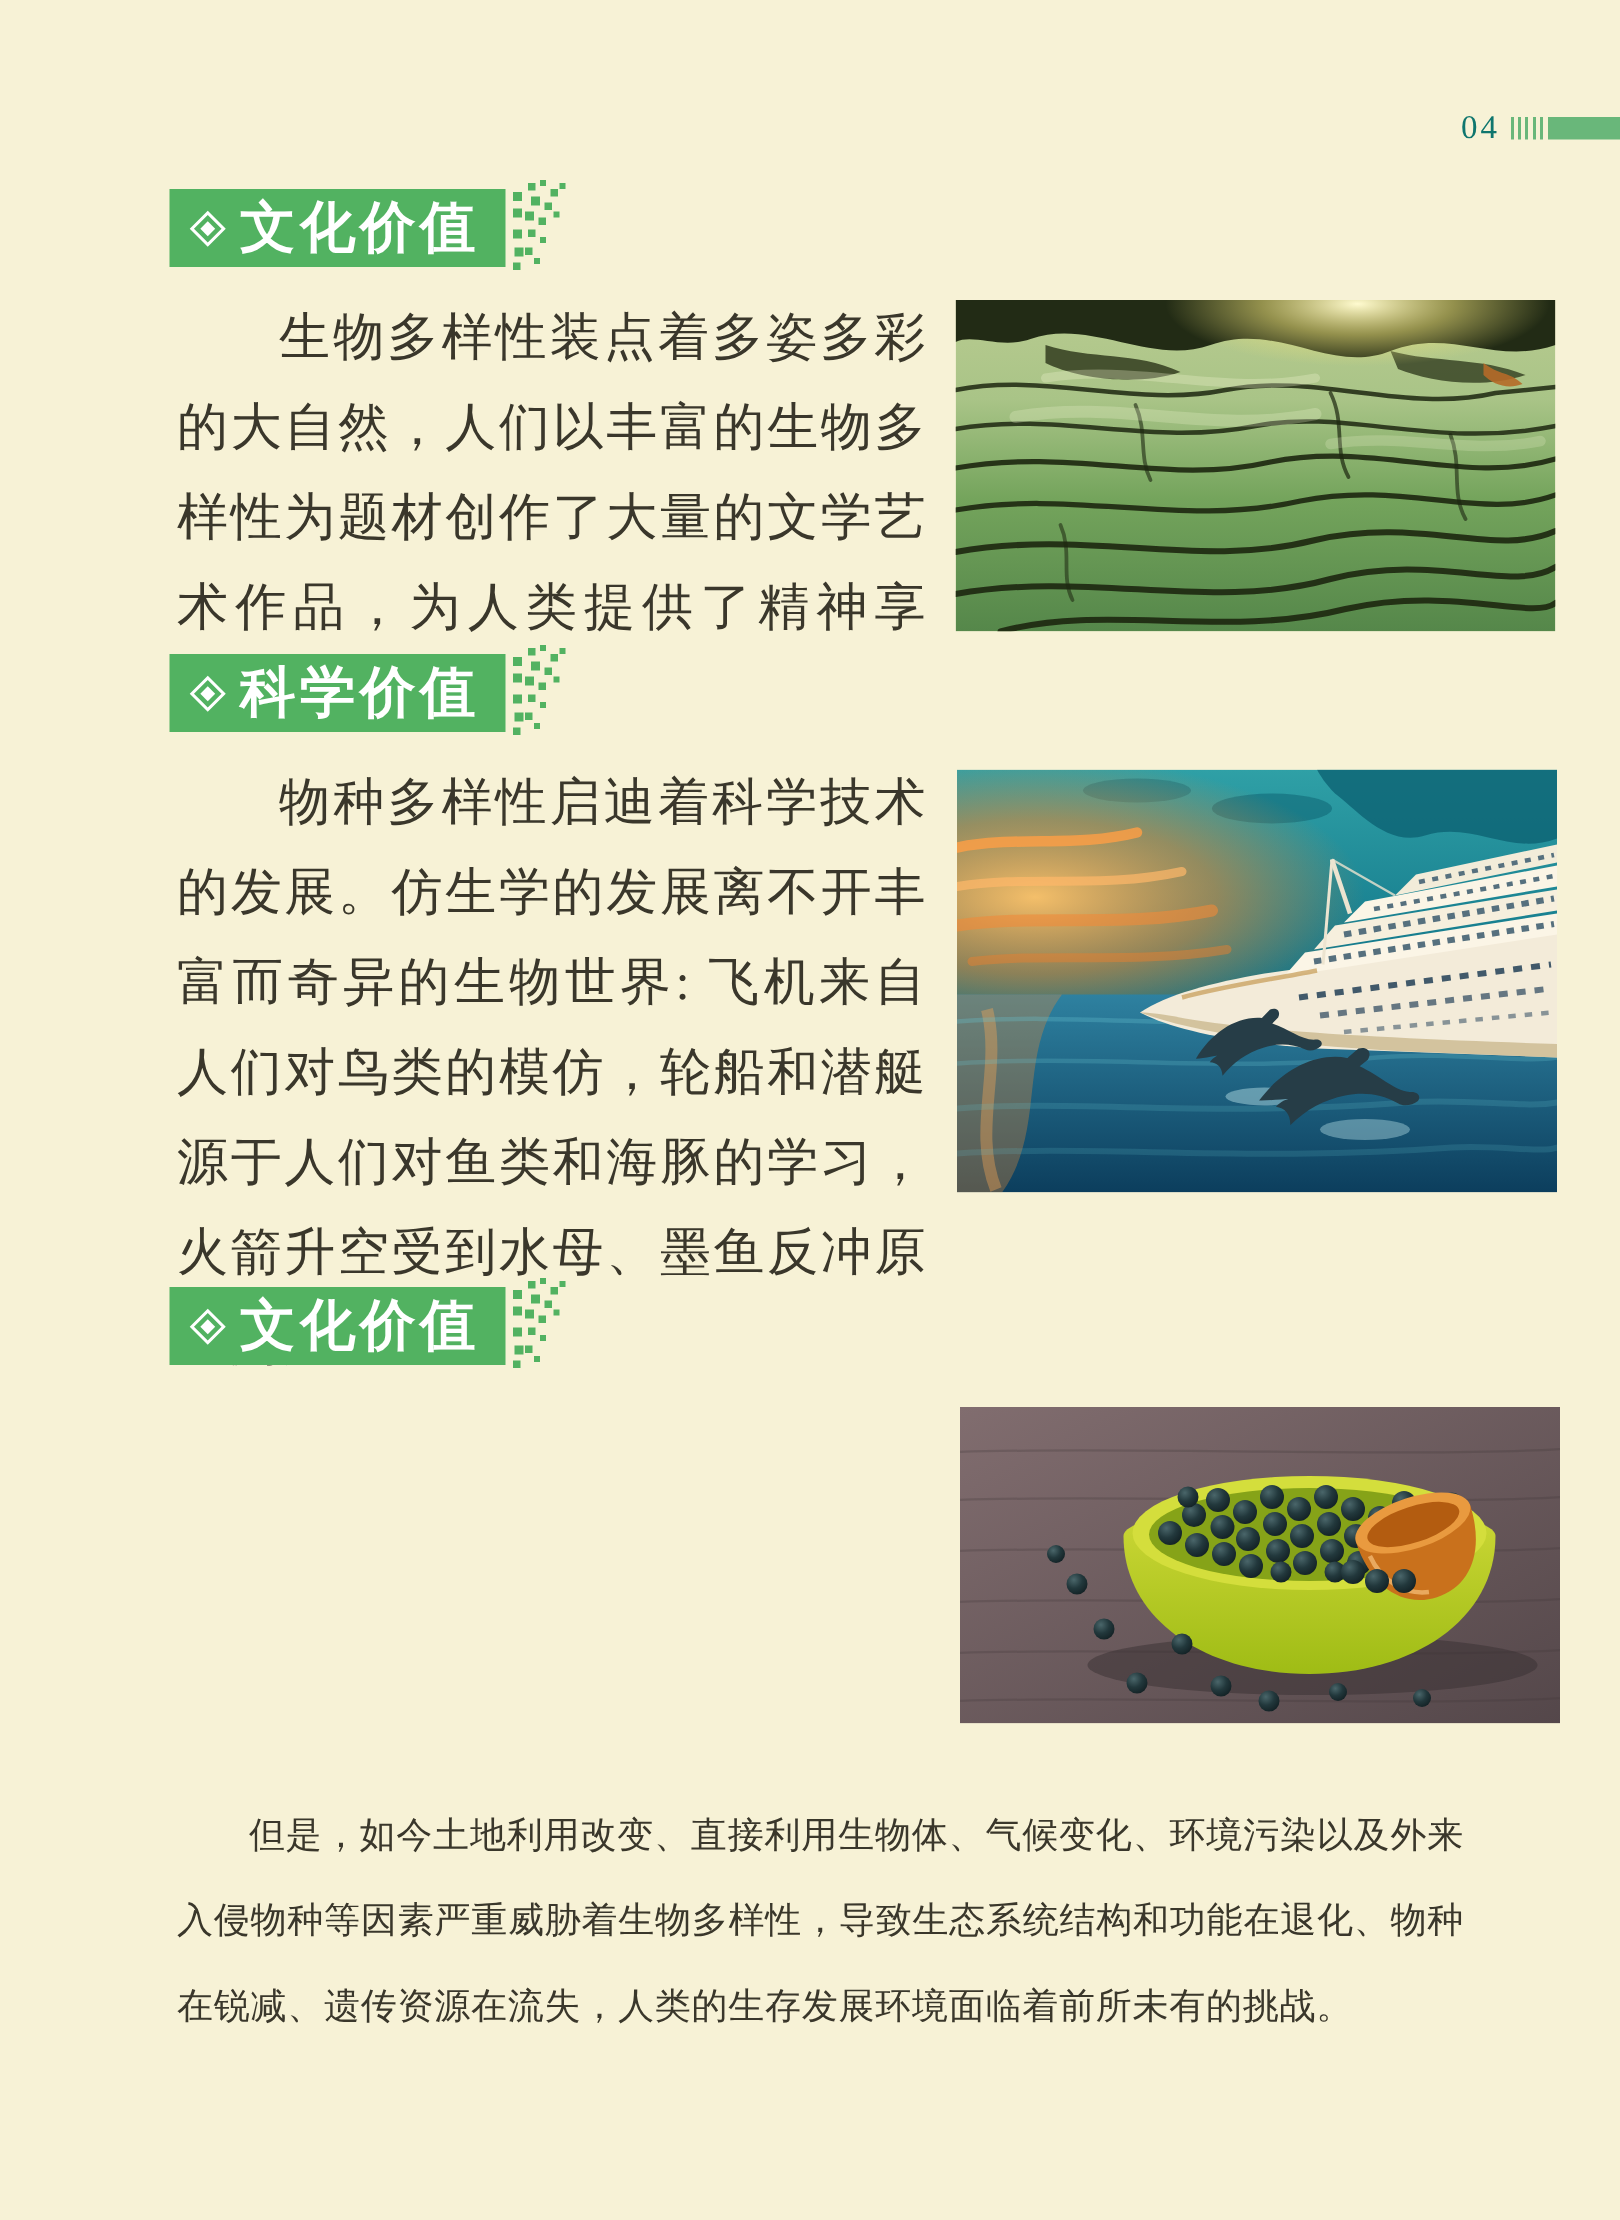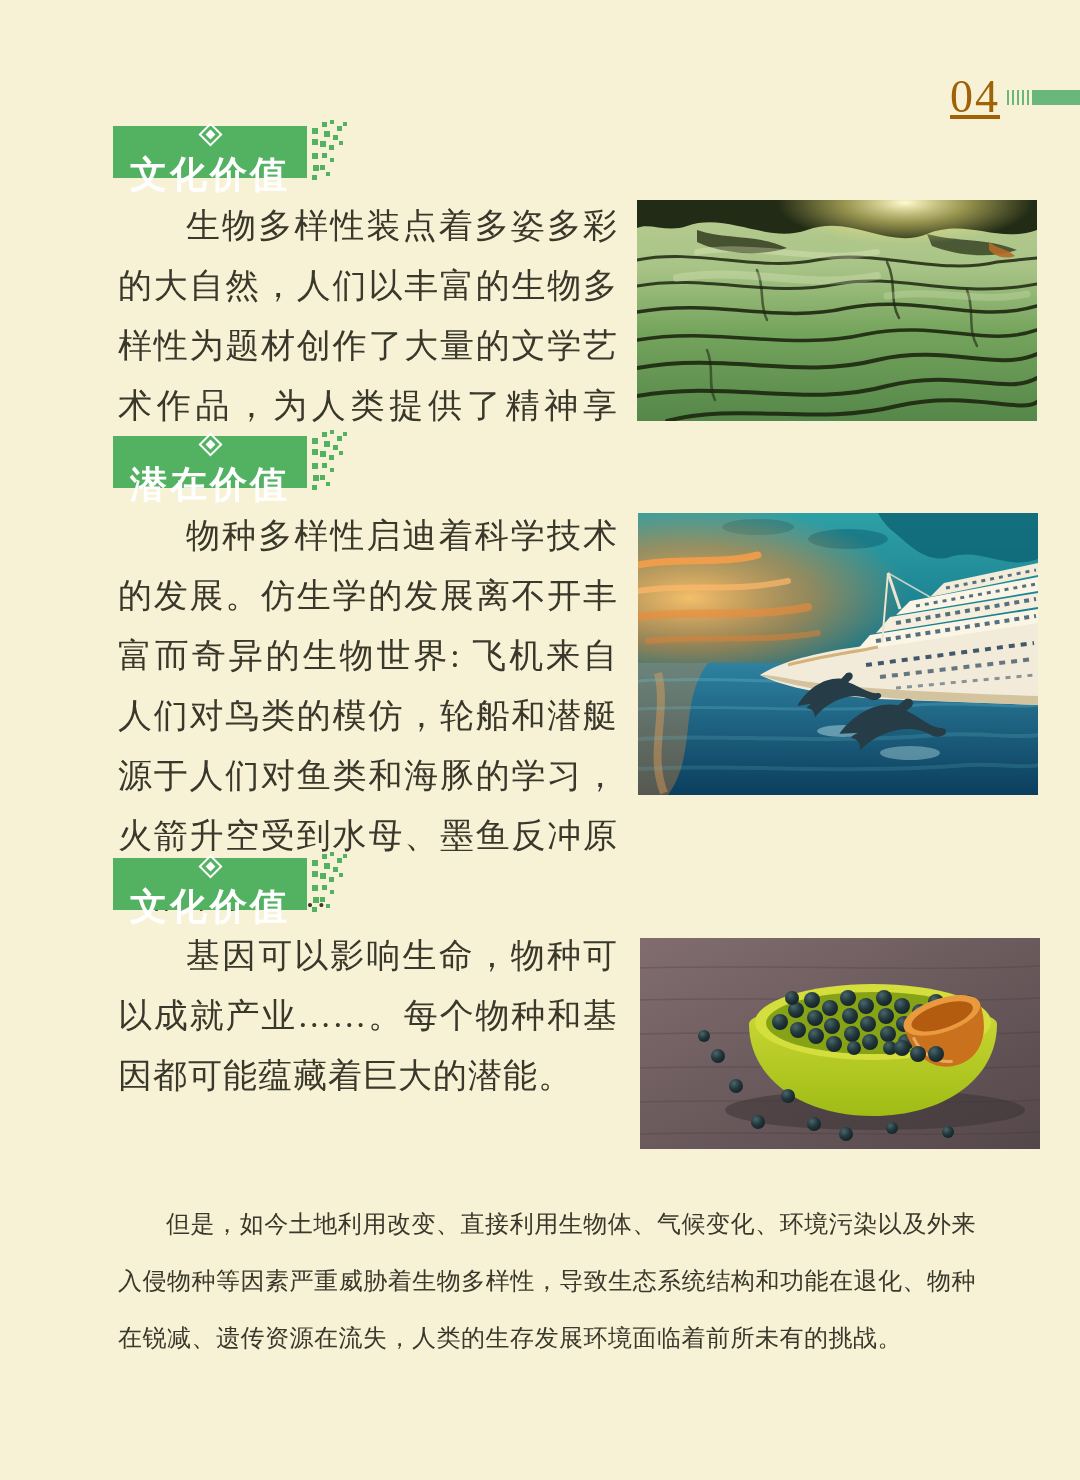--- a/index.html
+++ b/index.html
@@ -4,31 +4,31 @@
 <style>
   html,body { margin:0; padding:0; }
   body { width:1080px; height:1480px; font-family:"Liberation Serif", serif; }
   .page {
     position:relative; width:1080px; height:1480px;
     background:#f7f2d6; overflow:hidden;
   }
 
   
   .page-header { position:absolute; top:74px; right:0; display:flex; align-items:center; }
-  .page-num { font-size:46px; color:#a16207; letter-spacing:2px; margin-right:7px; line-height:1;text-decoration:underline; }
+  .page-num { font-size:22px; color:#0f766e; letter-spacing:2px; margin-right:7px; line-height:1; }
   .barcode-lines { width:27px; height:15px;
     background:repeating-linear-gradient(90deg,#69b77a 0 2px, rgba(0,0,0,0) 2px 5px); }
   .barcode-block { width:46px; height:15px; background:#69b77a; }
 
   
   .badge-wrap { position:absolute; left:113px; display:flex; align-items:flex-start; }
   .badge {
     display:inline-flex; align-items:center; gap:13px;
     background:#52b261; color:#ffffff; height:52px; padding:0 17px;
-    font-size:37px; font-weight:bold; letter-spacing:3px; line-height:1;flex-direction:column;
+    font-size:37px; font-weight:bold; letter-spacing:3px; line-height:1;
   }
   .diamond { position:relative; width:13px; height:13px; border:2px solid #fff;
     transform:rotate(45deg); flex:0 0 auto; }
   .diamond::after { content:""; position:absolute; inset:3px; background:#fff; }
   .pixels { margin-left:5px; margin-top:-6px; }
 
   
   .body-text {
     position:absolute; left:118px; width:500px; margin:0;
     font-size:34px; line-height:60px; letter-spacing:1px;
@@ -122,21 +122,21 @@
         <path d="M60,52 C120,42 180,64 240,52" stroke-width="6" opacity="0.3"></path>
         <path d="M40,78 C110,66 170,90 240,76" stroke-width="8" opacity="0.25"></path>
         <path d="M250,96 C300,88 340,104 390,94" stroke-width="7" opacity="0.22"></path>
       </g>
     </svg>
   </div>
 
   <div class="badge-wrap" style="top:436px">
     <span class="badge">
       <span class="diamond"></span>
-      <span>潜在价值</span>
+      <span>科学价值</span>
     </span>
     <svg class="pixels" width="40" height="64">
       <g fill="#52b261">
         <rect x="0" y="8" width="6" height="6"></rect>
           <rect x="0" y="19" width="6" height="6"></rect>
         <rect x="0" y="33" width="6" height="6"></rect>
           <rect x="1" y="45" width="6" height="6"></rect>
         <rect x="0" y="55" width="5" height="5"></rect>
         <rect x="10" y="2" width="5" height="5"></rect>
           <rect x="18" y="0" width="4" height="4"></rect>
@@ -250,21 +250,20 @@
           <rect x="17" y="25" width="5" height="5"></rect>
         <rect x="27" y="21" width="4" height="4"></rect>
           <rect x="10" y="33" width="5" height="5"></rect>
         <rect x="18" y="38" width="4" height="4"></rect>
           <rect x="8" y="45" width="5" height="5"></rect>
         <rect x="14" y="52" width="4" height="4"></rect>
       </g>
     </svg>
   </div>
 
-  <p class="body-text" style="top:926px">基因可以影响生命，物种可以成就产业……。每个物种和基因都可能蕴藏着巨大的潜能。</p>
 
   <div class="photo" style="left:640px; top:938px; width:400px; height:211px">
     <svg viewBox="0 0 400 211" preserveAspectRatio="none">
       <defs>
         <linearGradient id="clothG" x1="0" y1="0" x2="1" y2="1">
           <stop offset="0" stop-color="#816d6f"></stop>
             <stop offset="1" stop-color="#54474a"></stop>
         </linearGradient>
         <linearGradient id="bowlG" x1="0" y1="0" x2="0" y2="1">
           <stop offset="0" stop-color="#cdd837"></stop>

